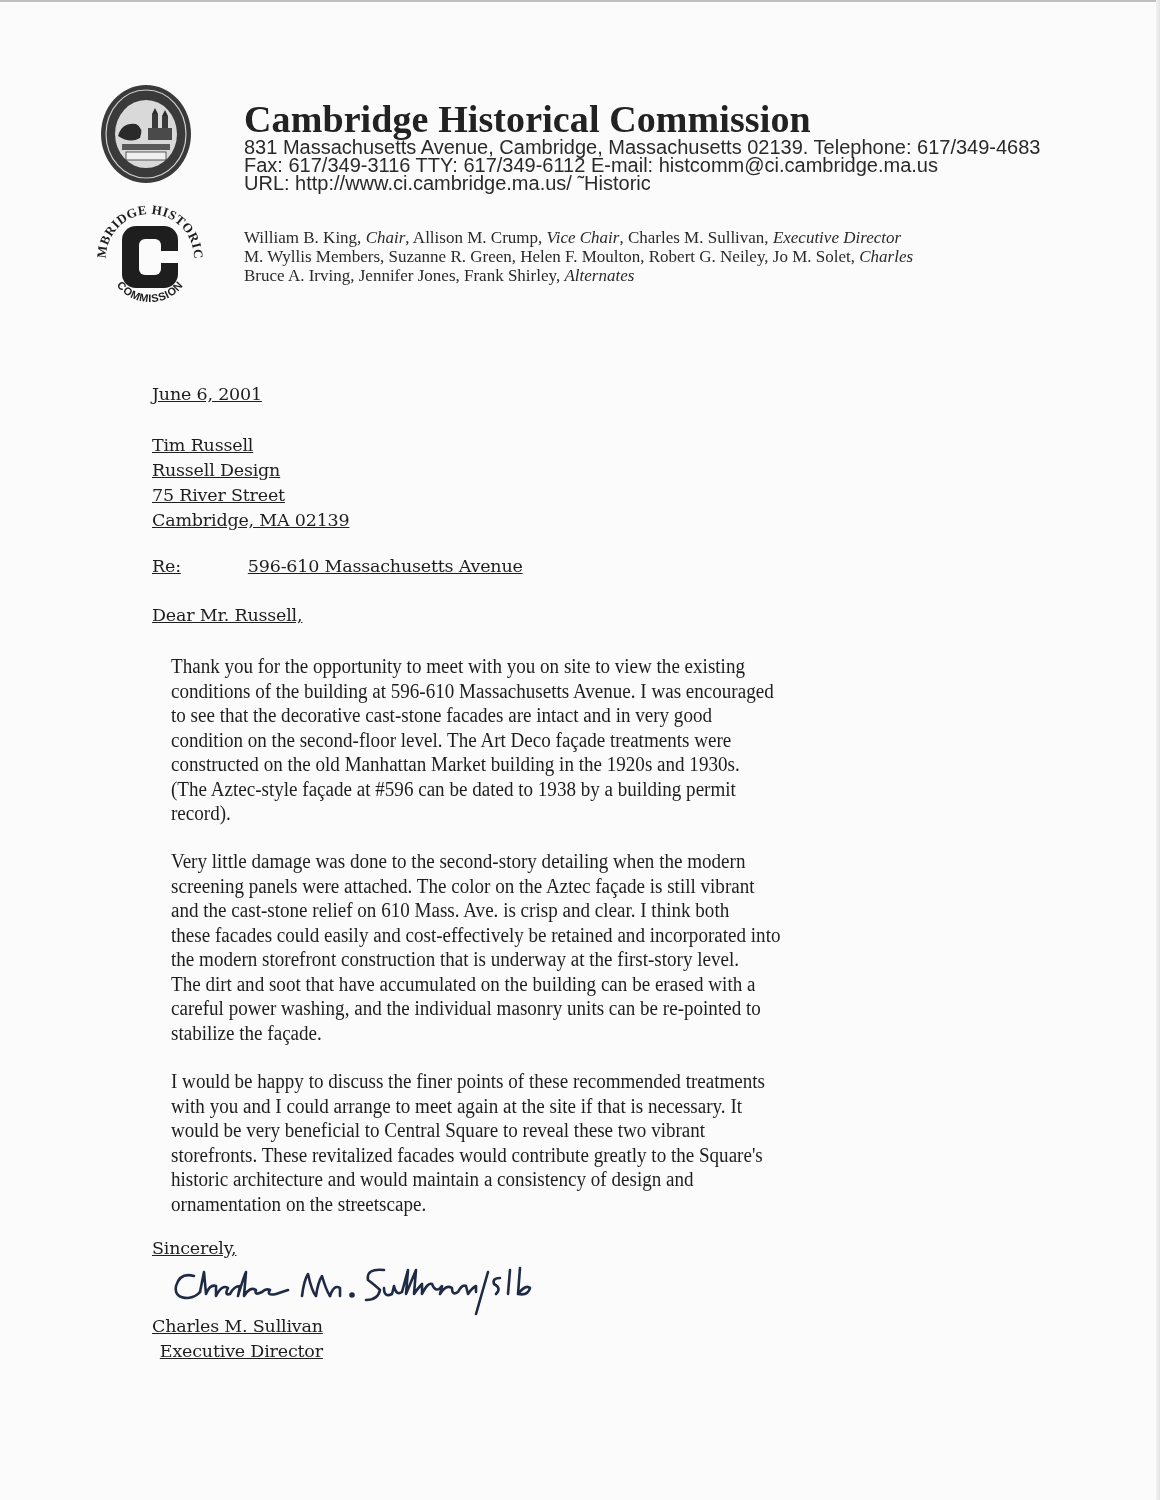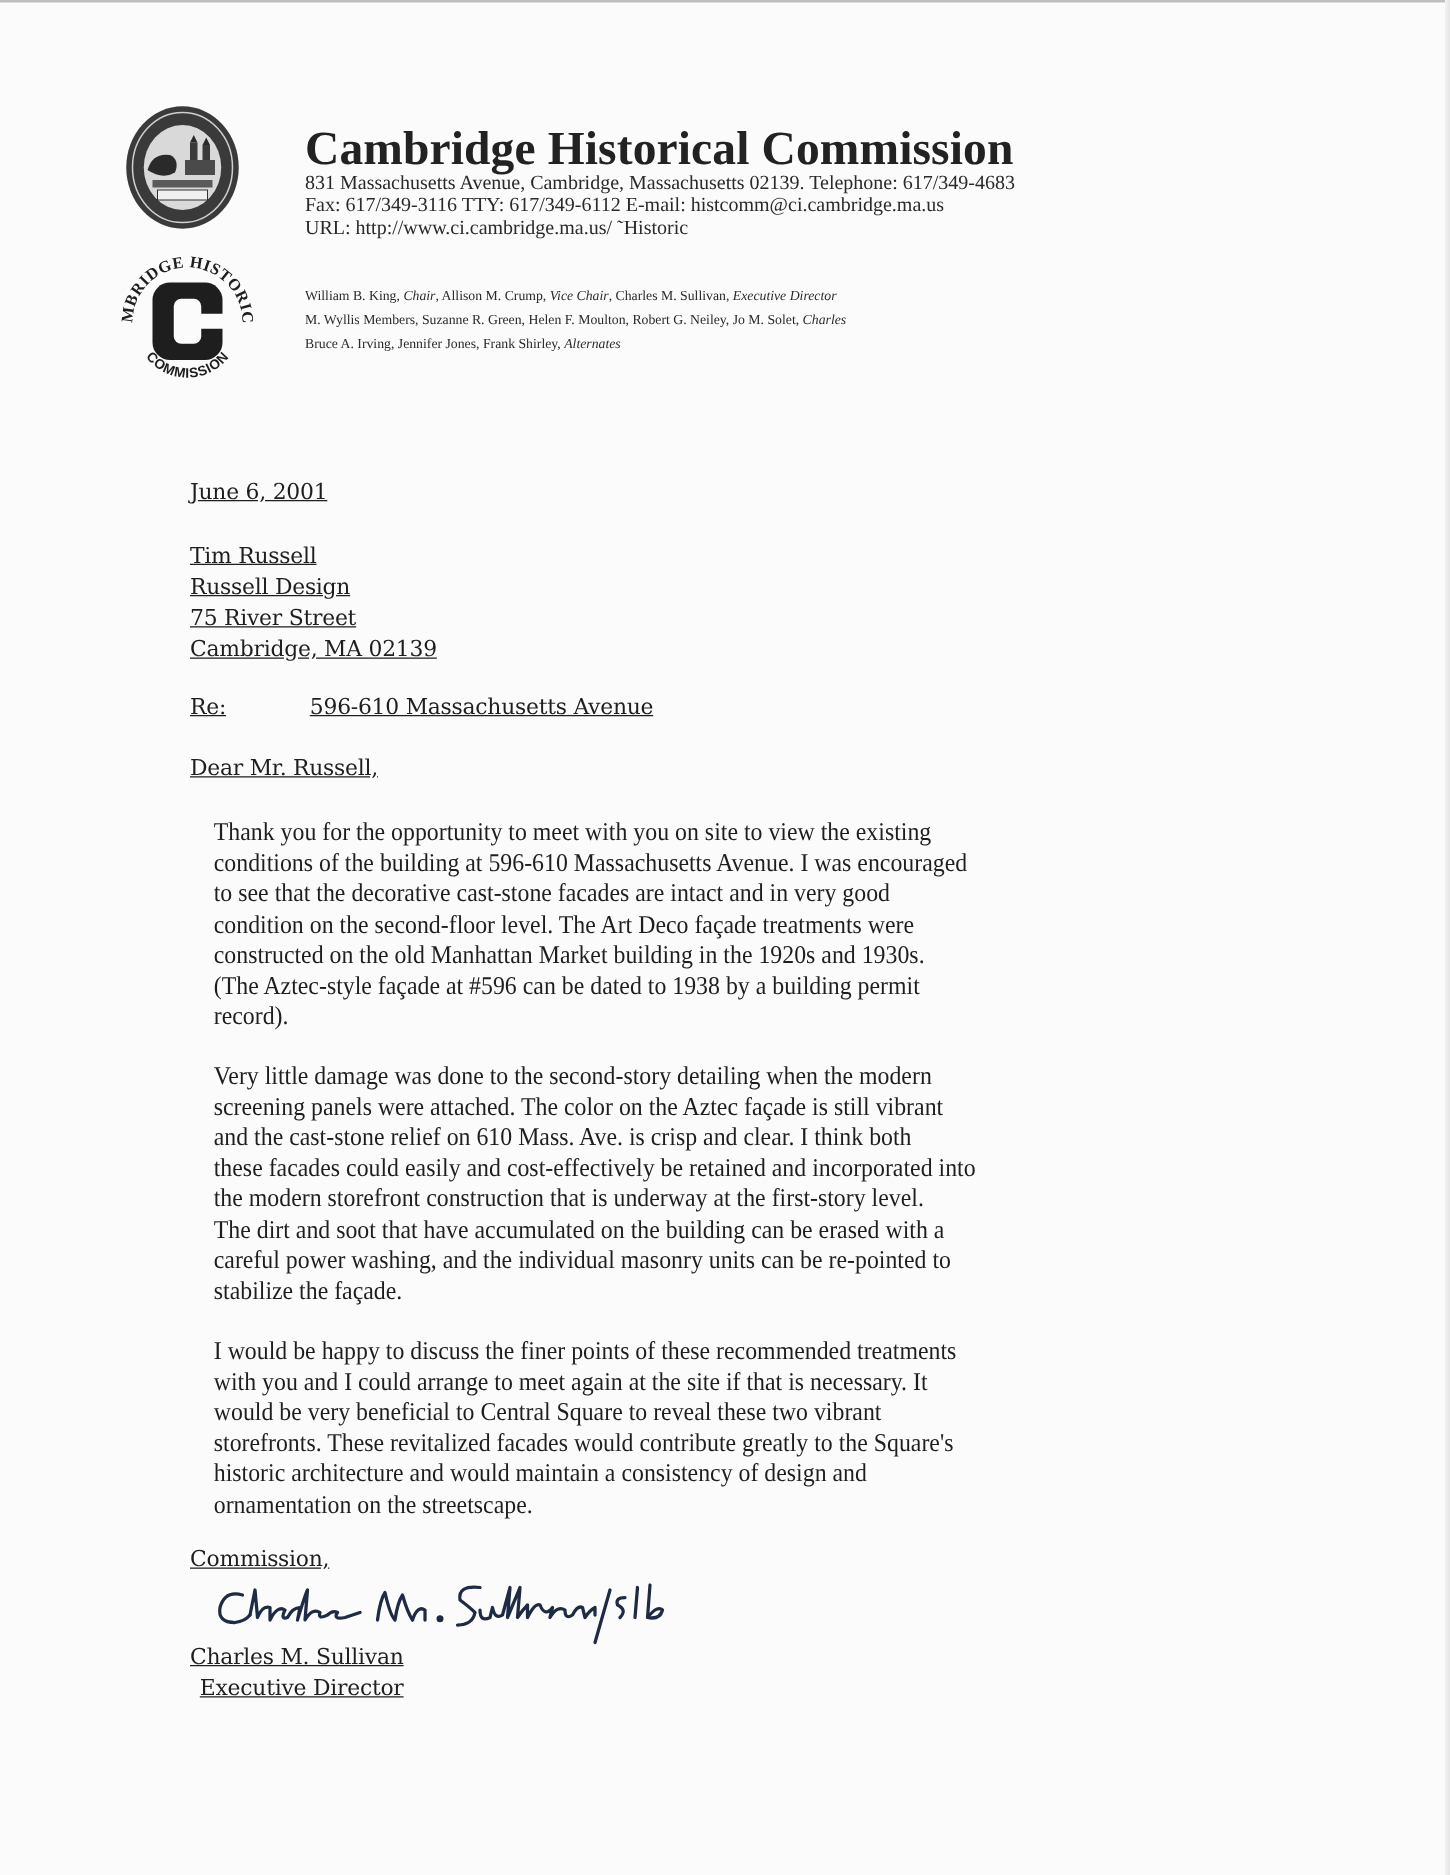--- a/index.html
+++ b/index.html
@@ -13,26 +13,26 @@
     
     .seal { position: absolute; left: 100px; top: 84px; width: 92px; height: 100px; }
     .chc-logo { position: absolute; left: 92px; top: 196px; width: 116px; height: 116px; }
     .lh-title {
       position: absolute; left: 244px; top: 97px;
       font-family: "Liberation Serif", serif; font-weight: bold; font-size: 38px;
       color: #222; letter-spacing: 0.1px; white-space: nowrap;
     }
     .lh-contact {
       position: absolute; left: 244px; top: 138px;
-      font-family: Liberation Serif, serif; font-size: 16px; line-height: 18px;
+      font-family: Liberation Sans, sans-serif; font-size: 20px; line-height: 18px;
       color: #2a2a2a; white-space: nowrap;
     }
     .lh-members {
       position: absolute; left: 244px; top: 228px;
-      font-family: "Liberation Serif", serif; font-size: 11px; line-height: 19px;
+      font-family: "Liberation Serif", serif; font-size: 17px; line-height: 19px;
       color: #2a2a2a; white-space: nowrap;
     }
     .lh-members i { font-style: italic; }
 
     
     .bookman {
       font-family: "DejaVu Serif", serif; font-size: 17.5px; color: #1e1e1e;
       position: absolute; left: 152px; white-space: nowrap; letter-spacing: -0.2px; text-decoration: underline;
     }
     .addr-block { line-height: 25px; }
@@ -138,21 +138,21 @@
 
 <div class="body-p" style="top:1069px;">
   <span class="ln">I would be happy to discuss the finer points of these recommended treatments</span>
   <span class="ln">with you and I could arrange to meet again at the site if that is necessary.  It</span>
   <span class="ln">would be very beneficial to Central Square to reveal these two vibrant</span>
   <span class="ln">storefronts.  These revitalized facades would contribute greatly to the Square's</span>
   <span class="ln">historic architecture and would maintain a consistency of design and</span>
   <span class="ln">ornamentation on the streetscape.</span>
 </div>
 
-<div class="bookman" style="top:1238px;">Commission,</div>
+<div class="bookman" style="top:1238px;">Sincerely,</div>
 
 <svg class="signature" viewBox="0 0 420 60">
   <g fill="none" stroke="#1f2a44" stroke-width="2.6" stroke-linecap="round" stroke-linejoin="round">
 
     <path d="M24 14 Q10 10 6 24 Q4 36 18 36 Q26 35 30 30"></path>
 
     <path d="M30 30 L34 10 L36 32 Q40 22 46 24 L46 34 Q52 22 58 26 Q54 34 60 32 Q64 24 70 24 L68 34 Q74 14 76 10 L74 34 Q80 24 86 28 Q84 34 92 30 Q96 26 100 28 Q96 34 106 32 L118 28"></path>
 
     <path d="M132 34 Q134 18 138 12 Q142 30 146 34 Q148 20 152 14 Q156 28 160 34"></path>
     <path d="M160 34 Q164 22 170 26 L170 34"></path>

